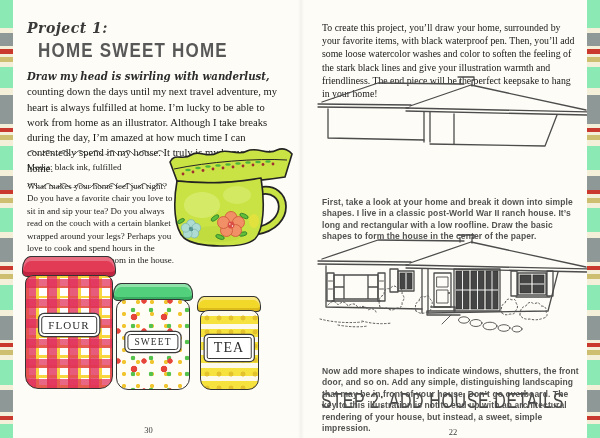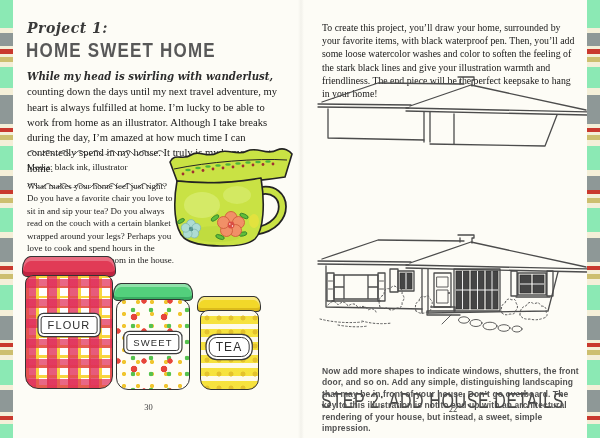--- a/index.html
+++ b/index.html
@@ -26,50 +26,50 @@
   }
   .stripe.left { left:0; } .stripe.right { right:0; }
   .gutter { position:absolute; left:298px; top:0; width:6px; height:438px;
     background:linear-gradient(90deg, rgba(0,0,0,0) 0%, rgba(120,120,110,0.08) 50%, rgba(0,0,0,0) 100%); }
 
   .abs { position:absolute; }
   .script { font-family:"DejaVu Serif", serif; font-style:italic; font-weight:700; }
   .h-stretch { display:inline-block; transform-origin:0 0; white-space:nowrap;
     font-family:"Liberation Sans", sans-serif; }
   .project-label { left:27px; top:20px; font-size:14px; color:#3a3a3a; letter-spacing:0.5px; }
-  .book-title { left:26px; top:39px; height:26px; }
+  .book-title { left:38px; top:39px; height:26px; }
   .book-title .h-stretch { transform:scaleY(1.22); font-size:17px; font-weight:700;
     letter-spacing:1.2px; color:#585858; }
   .intro-left { left:27px; top:69px; width:253px; font-size:10.6px; line-height:15.3px; color:#161616; }
   .intro-left .script { font-size:10.2px; color:#2c2c2c; }
   .media-block { left:27px; top:141px; width:140px; }
   .media-line { font-size:9px; margin:3px 0 2px 0; color:#1a1a1a; }
   .media-line b { font-weight:400; }
   .body-left { left:27px; top:180px; width:153px; font-size:9px; line-height:12.4px; color:#1c1c1c; }
-  .page-num { font-size:8.5px; color:#3d3d3d; text-align:center; }
+  .page-num { font-size:8.5px; color:#3d3d3d; text-align:center;margin-top:23px; }
   .page-num.p30 { left:27px; top:402px; width:243px; }
   .page-num.p31 { left:322px; top:404px; width:262px; }
 
   .intro-right { left:322px; top:21px; width:257px; font-size:9.8px; line-height:13.2px; color:#161616; }
   .step-heading { height:27px; overflow:visible; }
   .step-heading .h-stretch { transform:scaleY(1.42); font-size:16px; font-weight:400;
     letter-spacing:0.6px; color:#474747; }
   .s1h { left:321px; top:171px; } .s2h { left:321px; top:340px;margin-top:48px; }
   .step-body { width:259px; font-family:"Liberation Sans", sans-serif; font-size:8.5px;
     font-weight:700; line-height:11.4px; color:#525252; letter-spacing:0.1px; }
   .s1b { left:322px; top:197px; } .s2b { left:322px; top:366px; width:262px; }
 
   
   .jar { position:absolute; }
   .jar-lid { margin:0 auto; border:1.6px solid #343434; }
   .jar-body { position:relative; margin:-2px auto 0; border:1.6px solid #343434; }
   .jar-label { position:absolute; left:50%; transform:translateX(-50%);
     background:#fff; border:1.2px solid #3a3a3a; border-radius:3px;
     box-shadow:0 0 0 2px #fff, 0 0 0 3.2px #3a3a3a;
-    font-family:Liberation Sans, sans-serif; color:#2e2e2e; padding:2px 6px;
+    font-family:Liberation Serif, serif; color:#2e2e2e; padding:2px 6px;
     letter-spacing:1.1px; white-space:nowrap; }
   .jar-flour { left:21px; top:256px; width:96px; }
   .jar-flour .jar-lid { width:92px; height:19px; background:#e13b56;
     border-radius:9px 9px 5px 5px / 13px 13px 5px 5px;
     box-shadow:inset 0 -4px 0 rgba(150,10,40,0.45), inset 0 4px 0 rgba(255,255,255,0.25); }
   .jar-flour .jar-body { width:86px; height:112px; border-radius:8px 8px 13px 13px;
     background-color:#fff;
     background-image:
       repeating-linear-gradient(90deg, rgba(224,45,86,0.78) 0 10px, rgba(0,0,0,0) 10px 21px),
       repeating-linear-gradient(0deg, rgba(224,45,86,0.72) 0 9px, rgba(0,0,0,0) 9px 20px),
@@ -93,48 +93,48 @@
   .jar-tea { left:197px; top:296px; width:64px; }
   .jar-tea .jar-lid { width:62px; height:14px; background:#f2d829;
     border-radius:7px 7px 4px 4px / 10px 10px 4px 4px;
     box-shadow:inset 0 -3px 0 rgba(190,150,10,0.45), inset 0 3px 0 rgba(255,255,255,0.4); }
   .jar-tea .jar-body { width:57px; height:78px; border-radius:8px 8px 11px 11px;
     background-color:#fdf8e0;
     background-image:
       radial-gradient(circle, #e4c22c 2.2px, rgba(0,0,0,0) 2.8px),
       repeating-linear-gradient(0deg, rgba(246,225,53,0.95) 0 8px, rgba(255,255,255,0.35) 8px 13px);
     background-size:12px 14px, auto; }
-  .jar-tea .jar-label { top:26px; font-size:12px; border-radius:8px; }
+  .jar-tea .jar-label { top:26px; font-size:14px; border-radius:2px; }
 
   svg .ink { fill:none; stroke:#4c4c4c; stroke-width:1.3; stroke-linecap:round; stroke-linejoin:round; }
   svg .ink-thin { fill:none; stroke:#4c4c4c; stroke-width:0.9; stroke-linecap:round; }
   svg .dark { fill:#454545; stroke:#333; stroke-width:0.8; }
   svg .scrib { fill:none; stroke:#5a5a5a; stroke-width:1; stroke-dasharray:1.6 2.2; stroke-linecap:round; }
 </style>
 </head>
 <body>
 
 <div class="screenshot">
   <div class="stripe left abs"></div>
   <div class="stripe right abs"></div>
   <div class="gutter"></div>
 
   <div class="abs script project-label">Project 1:</div>
   <div class="abs book-title">
     <span class="h-stretch">HOME SWEET HOME</span>
   </div>
   <div class="abs intro-left">
-    <span class="script">While my head is swirling with wanderlust,</span><span> counting down the days until my next travel adventure, my heart is always fulfilled at home. I’m lucky to be able to work from home as an illustrator. Although I take breaks during the day, I’m amazed at how much time I can contentedly spend in my house. It truly is my home sweet home.</span>
+    <span class="script">Draw my head is swirling with wanderlust,</span><span> counting down the days until my next travel adventure, my heart is always fulfilled at home. I’m lucky to be able to work from home as an illustrator. Although I take breaks during the day, I’m amazed at how much time I can contentedly spend in my house. It truly is my home sweet home.</span>
   </div>
 
   <div class="abs media-block">
     <svg width="138" height="7">
       <path class="ink-thin" d="M1,5 q4,-5 8,0 t8,0 t8,0 t8,0 t8,0 t8,0 t8,0 t8,0 t8,0 t8,0 t8,0 t8,0 t8,0 t8,0 t8,0 t8,0 t8,0"></path>
     </svg>
-    <div class="media-line"><b>Media:</b><span> black ink, illustrator</span></div>
+    <div class="media-line"><b>Media:</b><span> black ink, fulfilled</span></div>
     <svg width="138" height="7">
       <path class="ink-thin" d="M1,5 q4,-5 8,0 t8,0 t8,0 t8,0 t8,0 t8,0 t8,0 t8,0 t8,0 t8,0 t8,0 t8,0 t8,0 t8,0 t8,0 t8,0 t8,0"></path>
     </svg>
   </div>
 
   <div class="abs body-left">What makes your home feel just right? Do you have a favorite chair you love to sit in and sip your tea? Do you always read on the couch with a certain blanket wrapped around your legs? Perhaps you love to cook and spend hours in the kitchen, your favorite room in the house.</div>
 
   <svg class="abs" style="left:157px; top:137px;" width="148" height="120" viewBox="0 0 148 120">
     <path d="M103,54 C131,48 136,88 99,94" fill="none" stroke="#232323" stroke-width="9" stroke-linecap="round"></path>
     <path d="M103,54 C131,48 136,88 99,94" fill="none" stroke="#c9e244" stroke-width="5.5" stroke-linecap="round"></path>
@@ -225,20 +225,21 @@
     <path class="ink" d="M8,28 L64,9 L150,10"></path>
     <path class="ink" d="M4,30 L97,31 M4,33 L95,34"></path>
     <path class="ink" d="M96,32 L157,11 L272,36"></path>
     <path class="ink" d="M92,34 L276,38 M92,37 L274,41"></path>
     <path class="ink" d="M14,35 V64 M14,64 L110,66"></path>
     <path class="ink" d="M110,38 V68 M116,38 V68"></path>
     <path class="ink" d="M140,40 V70"></path>
     <path class="ink" d="M243,41 L231,72 M116,70 L231,72"></path>
   </svg>
 
+  <div class="abs step-body s1b">First, take a look at your home and break it down into simple shapes. I live in a classic post-World War II ranch house. It’s long and rectangular with a low roofline. Draw the basic shapes to form the house in the center of the paper.</div>
 
   <svg class="abs" style="left:314px; top:233px;" width="273" height="104" viewBox="0 0 273 104">
     <path class="ink" d="M144,2 h16 v3 h-2 v5 M146,5 v4"></path>
     <path class="ink" d="M8,26 L64,7 L150,8"></path>
     <path class="ink" d="M4,28 L97,29 M4,31 L95,32"></path>
     <path class="ink" d="M96,30 L157,9 L272,34"></path>
     <path class="ink" d="M92,32 L276,36 M92,35 L274,39"></path>
     <path class="ink" d="M12,33 V74 M12,74 L108,76"></path>
     <path class="ink" d="M108,36 V80 M114,36 V80"></path>
     <path class="ink" d="M244,39 L234,78 M114,80 L234,78"></path>

